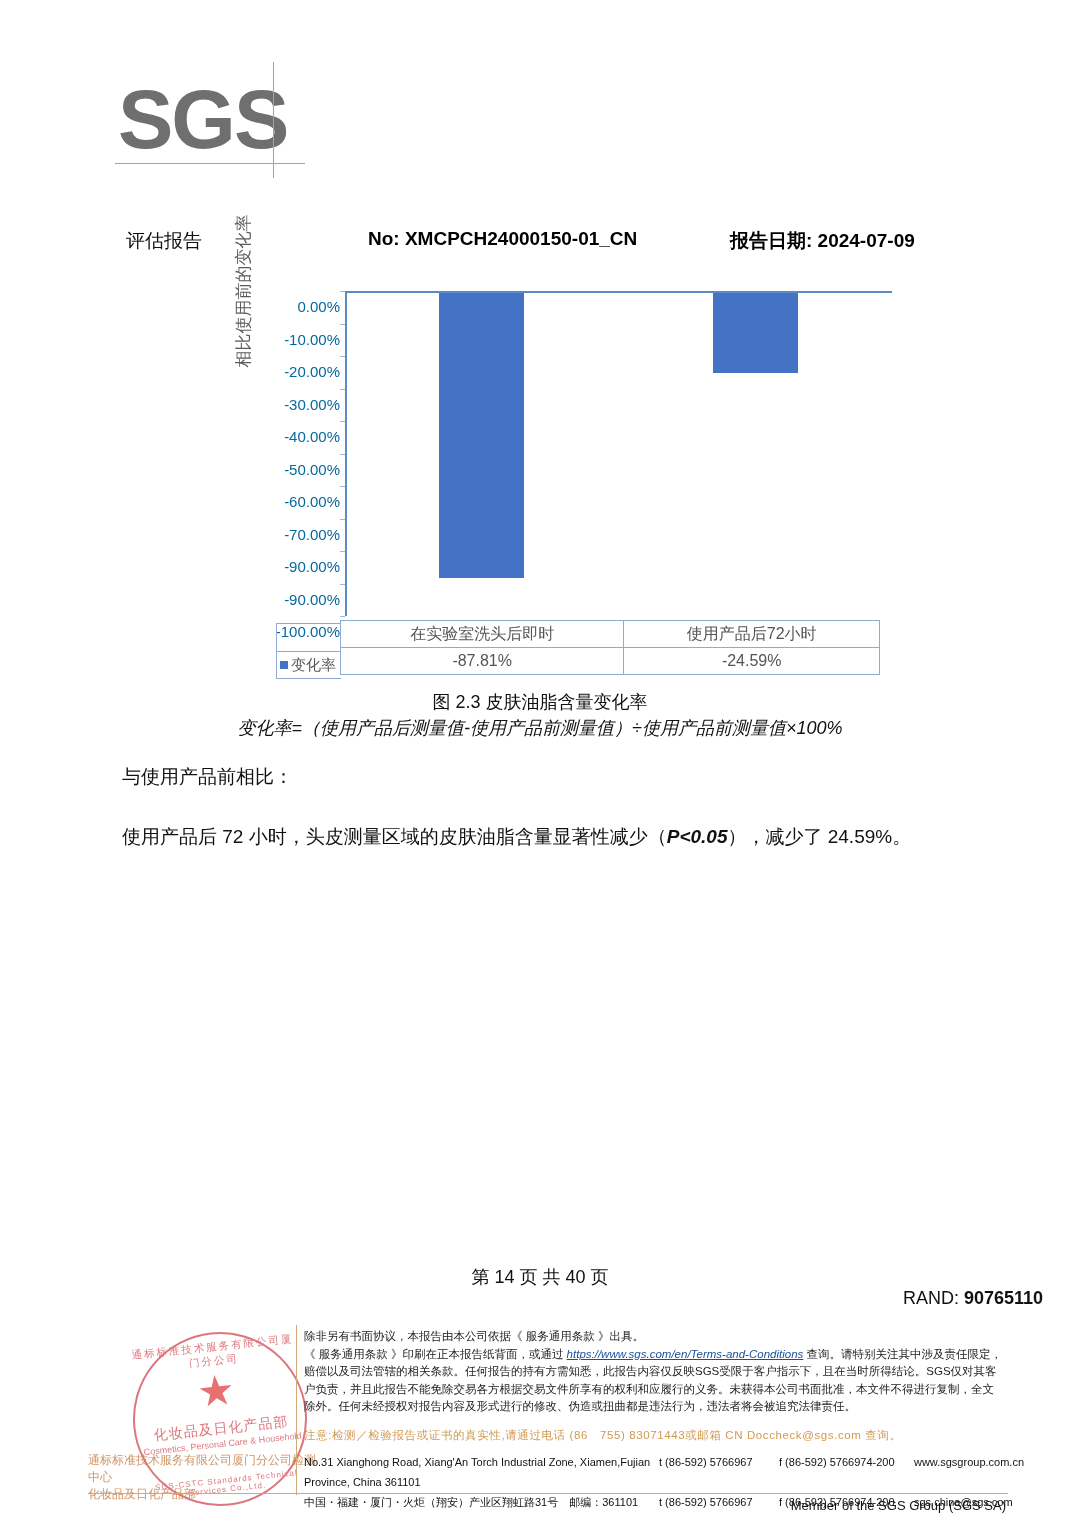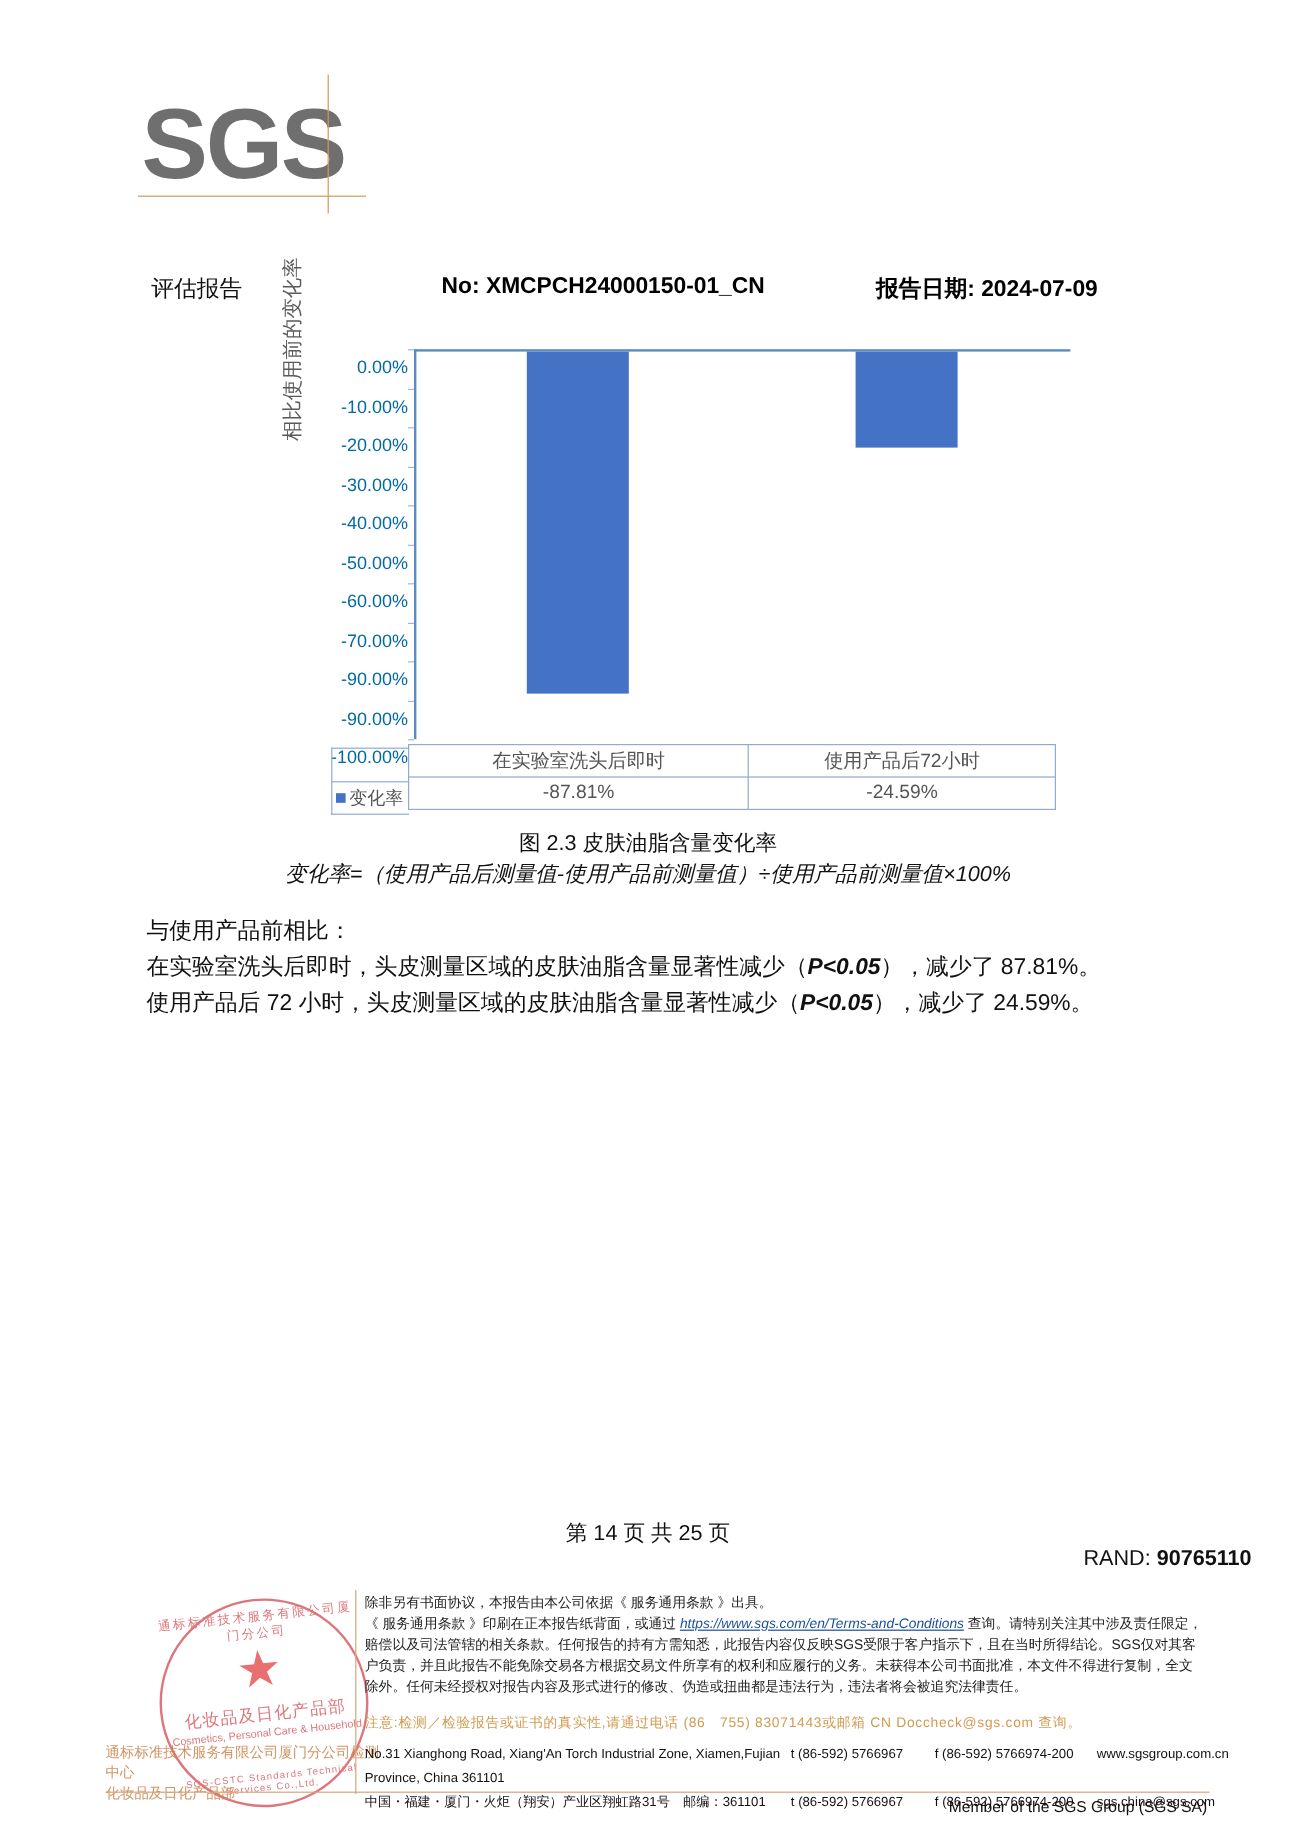--- a/index.html
+++ b/index.html
@@ -200,24 +200,23 @@
       <td>-87.81%</td>
       <td>-24.59%</td>
     </tr>
   </tbody>
     </table>
 
   <div class="cap1">图 2.3 皮肤油脂含量变化率</div>
   <div class="cap2">变化率=（使用产品后测量值-使用产品前测量值）÷使用产品前测量值×100%</div>
 
   <div class="body-txt" style="top:762px;">与使用产品前相比：</div>
-  <div class="body-txt" style="top:792px;"><span>在实验室洗头后即时，头皮测量区域的皮肤油脂含量显著性减少（</span><span class="ital">P&lt;0.05</span><span>），减少了 87.81%。</span></div>
   <div class="body-txt" style="top:822px;"><span>使用产品后 72 小时，头皮测量区域的皮肤油脂含量显著性减少（</span><span class="ital">P&lt;0.05</span><span>），减少了 24.59%。</span></div>
 
-  <div class="pageno">第 14 页 共 25 页</div>
+  <div class="pageno">第 14 页 共 40 页</div>
   <div class="rand"><span>RAND: </span><b>90765110</b></div>
 
   <div class="seal">
     <div class="seal-arc-top">通标标准技术服务有限公司厦门分公司</div>
     <div class="seal-star">★</div>
     <div class="seal-cn">化妆品及日化产品部</div>
     <div class="seal-en">Cosmetics, Personal Care &amp; Household</div>
     <div class="seal-arc-bottom">SGS-CSTC Standards Technical Services Co.,Ltd.</div>
   </div>
   <div class="seal-ghost">

